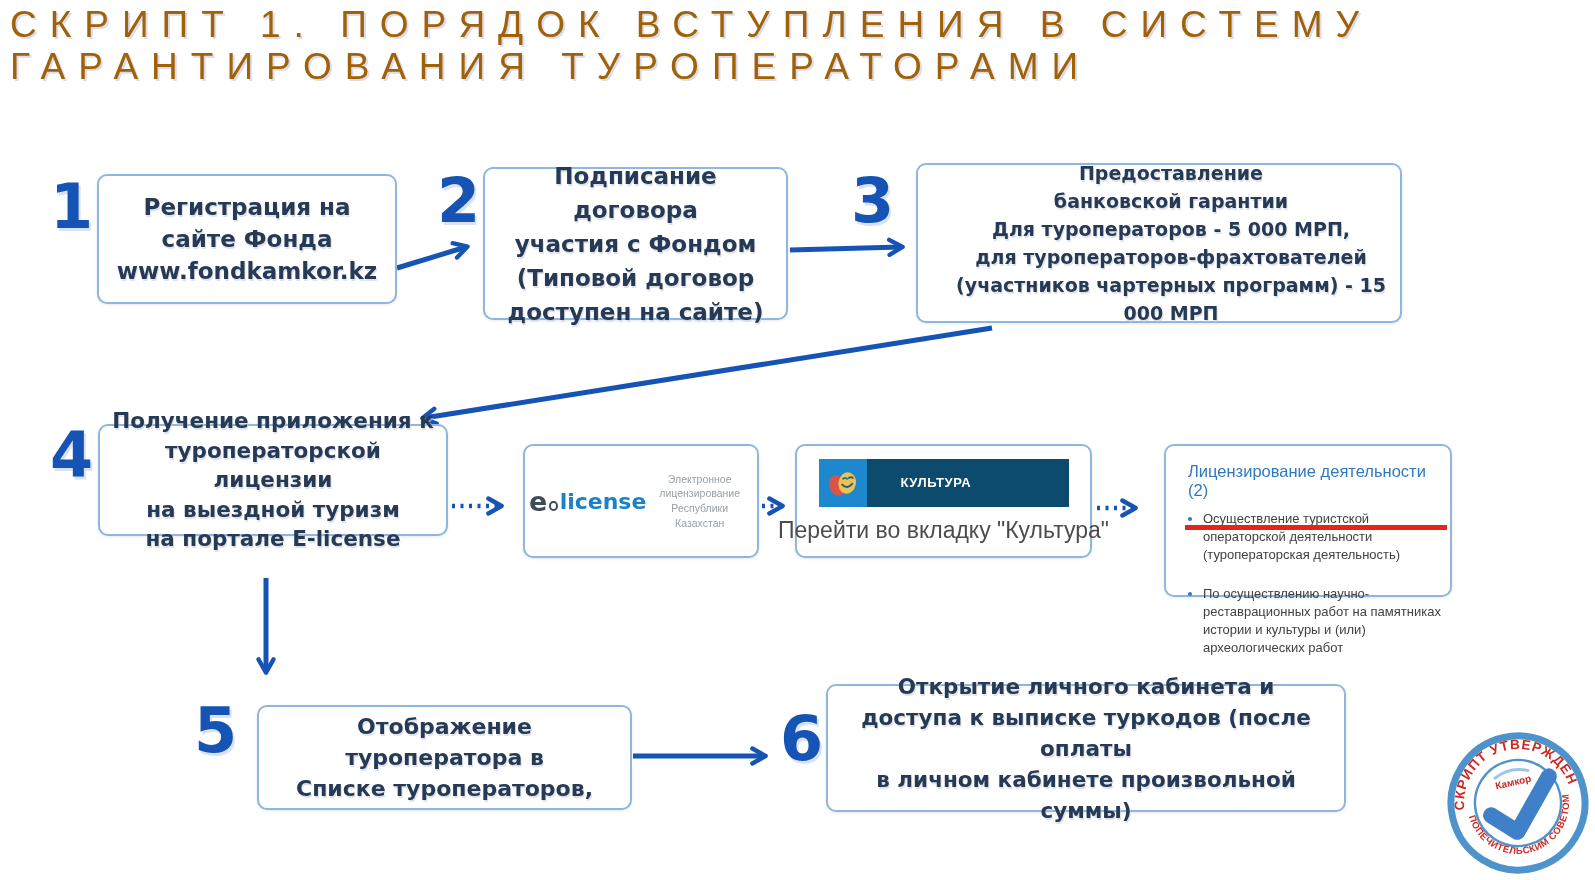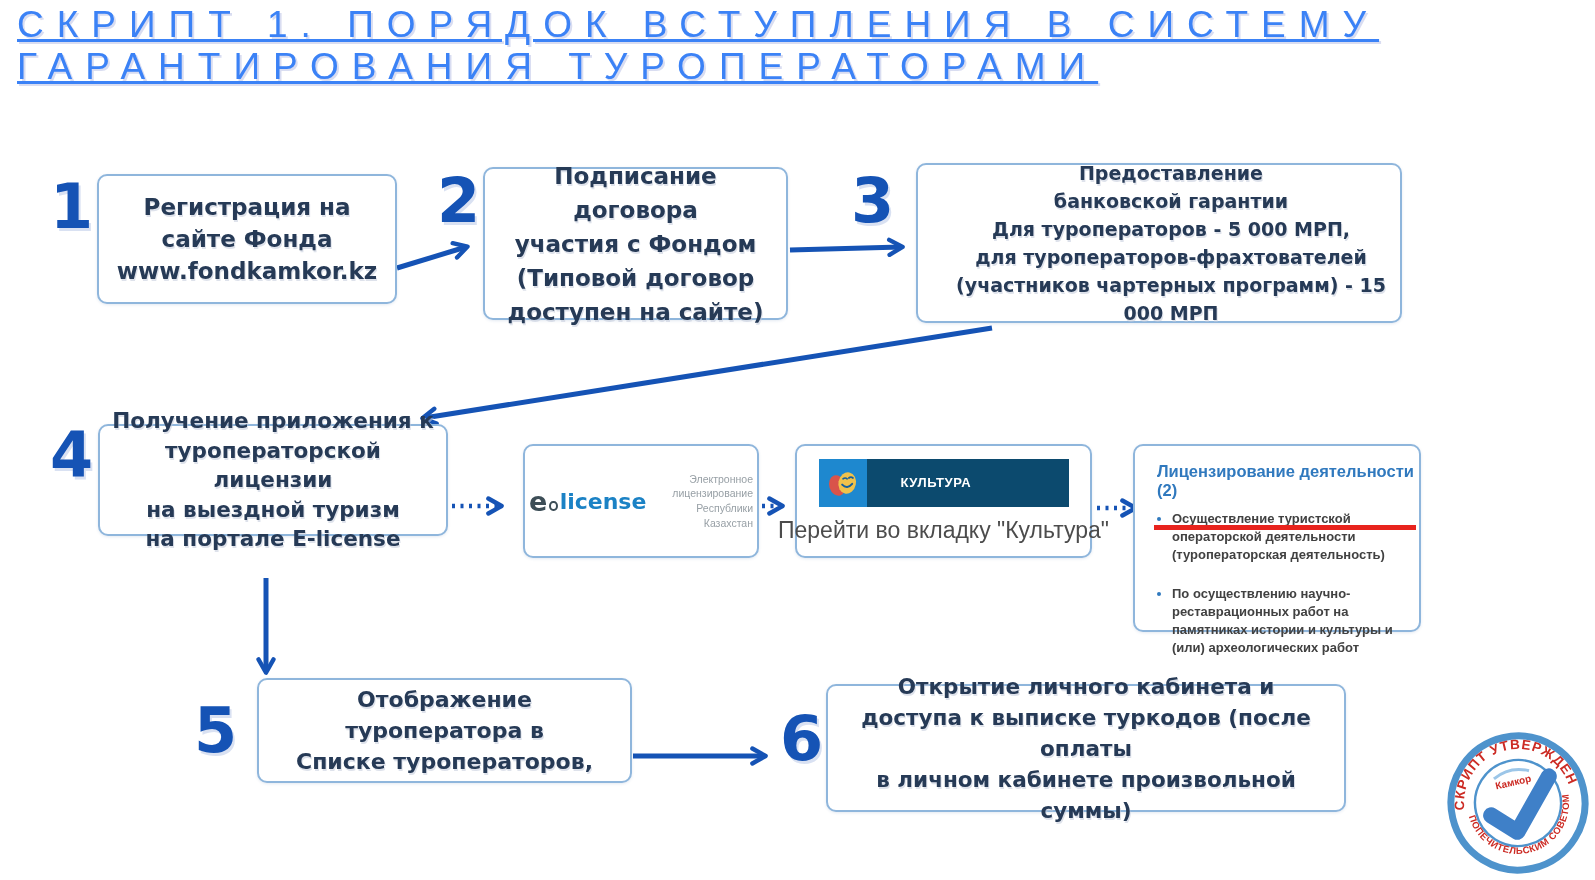--- a/index.html
+++ b/index.html
@@ -1,20 +1,20 @@
 <!DOCTYPE html>
 <html><head>
 <meta charset="utf-8">
 <style>
   html,body{margin:0;padding:0;background:#fff;}
   .canvas{position:relative;width:1595px;height:880px;background:#ffffff;overflow:hidden;
           font-family:"Liberation Sans",sans-serif;}
-  .title-line{position:absolute;left:17px;color:#3b82f6;font-size:37px;line-height:41px;
+  .title-line{position:absolute;left:10px;color:#a16207;font-size:37px;line-height:41px;
           font-weight:400;letter-spacing:13px;white-space:nowrap;
-          text-shadow:2px 2px 0 rgba(170,180,225,.45);text-decoration:underline;}
+          text-shadow:2px 2px 0 rgba(170,180,225,.45);}
   .num{position:absolute;color:#1553b5;font-weight:bold;font-family:"DejaVu Sans",sans-serif;
           font-size:62px;line-height:1;text-shadow:2px 3px 0 rgba(180,195,230,.5);}
   .box{position:absolute;background:#fff;border:2px solid #8fb6dc;border-radius:10px;
           display:flex;align-items:center;justify-content:center;text-align:center;
           box-shadow:0 1px 3px rgba(30,80,150,.12);box-sizing:border-box;}
   .box-text{white-space:pre-line;color:#263a56;font-weight:bold;
           font-family:"DejaVu Sans","Liberation Sans",sans-serif;
           text-shadow:1px 2px 0 rgba(195,203,218,.55);padding:0 6px;}
   .fs23{font-size:23px;line-height:32px;}
   .fs23b{font-size:23px;line-height:34px;}
@@ -25,21 +25,21 @@
   .arrows{position:absolute;left:0;top:0;pointer-events:none;}
   .arrows path.solid{stroke:#1553b5;stroke-width:5;fill:none;}
   .arrows path.dotted{stroke:#1553b5;stroke-width:4.5;fill:none;stroke-dasharray:3 5.5;}
   
   .panel-el{flex-direction:column;padding:6px 4px;}
   .el-row{display:flex;align-items:center;justify-content:center;}
   .el-e{font-size:27px;font-weight:bold;color:#3d4e57;font-family:"DejaVu Sans",sans-serif;}
   .el-ring{display:inline-block;width:6px;height:6px;border:2.5px solid #3d4e57;border-radius:50%;
           margin:10px 2px 0 2px;}
   .el-lic{font-size:22px;font-weight:bold;color:#1b82c5;font-family:"DejaVu Sans",sans-serif;}
-  .el-tag{font-size:10.5px;color:#98a0a6;text-align:right;line-height:1.4;
+  .el-tag{font-size:10.5px;color:#98a0a6;text-align:center;line-height:1.4;
           white-space:pre-line;}
   .el-url{font-size:27px;color:#3f3f3f;margin-top:8px;letter-spacing:.5px;}
   
   .panel-ku{flex-direction:column;padding:8px 0;}
   .kb{display:flex;width:250px;height:48px;}
   .kb-icon{width:48px;height:48px;background:#1e88cf;display:flex;align-items:center;justify-content:center;}
   .kb-label{flex:1;background:#0c4a6e;color:#ffffff;font-size:13px;font-weight:bold;
           letter-spacing:.6px;display:flex;align-items:center;padding-left:34px;}
   .k-caption{margin-top:10px;font-size:23px;color:#4c4c4c;white-space:nowrap;}
   
@@ -101,21 +101,21 @@
 для туроператоров-фрахтователей
 (участников чартерных программ) - 15 000 МРП</div>
   </div>
   <div class="box" style="left:98px;top:424px;width:350px;height:112px;">
     <div class="box-text fs21">Получение приложения к
 туроператорской
 лицензии
 на выездной туризм
 на портале E-license</div>
   </div>
-  <div class="box" style="left:257px;top:678px;width:375px;height:105px;">
+  <div class="box" style="left:257px;top:705px;width:375px;height:105px;">
     <div class="box-text fs22">Отображение туроператора в
 Списке туроператоров,</div>
   </div>
   <div class="box" style="left:826px;top:684px;width:520px;height:128px;">
     <div class="box-text fs21b">Открытие личного кабинета и
 доступа к выписке туркодов (после оплаты
 в личном кабинете произвольной суммы)</div>
   </div>
 
   <div class="box panel-el" style="left:523px;top:444px;width:236px;height:114px;">
@@ -137,21 +137,21 @@
           <path d="M23 26 Q29 32 35 25" stroke="#135f9e" stroke-width="2.4" fill="none" stroke-linecap="round"></path>
           <path d="M24 19 q2.5 -2 5 0" stroke="#135f9e" stroke-width="2" fill="none" stroke-linecap="round"></path>
           <path d="M31 18 q2.5 -2 5 0" stroke="#135f9e" stroke-width="2" fill="none" stroke-linecap="round"></path>
         </svg>
       </div>
       <div class="kb-label">КУЛЬТУРА</div>
     </div>
     <div class="k-caption">Перейти во вкладку "Культура"</div>
   </div>
 
-  <div class="box panel-lic" style="left:1133px;top:444px;width:288px;height:188px;font-weight:bold;">
+  <div class="box panel-lic" style="left:1164px;top:444px;width:288px;height:153px;">
     <div class="lic-head">Лицензирование деятельности (2)</div>
     <ul class="lic-list">
       <li class="lic-li1"><span>Осуществление туристской операторской деятельности (туроператорская деятельность)</span></li>
       <li><span>По осуществлению научно-реставрационных работ на памятниках истории и культуры и (или) археологических работ</span></li>
     </ul>
     <div class="lic-underline"></div>
   </div>
 
   <svg class="stamp" width="150" height="150" viewBox="0 0 150 150">
     <g transform="rotate(-13 75 75)">

